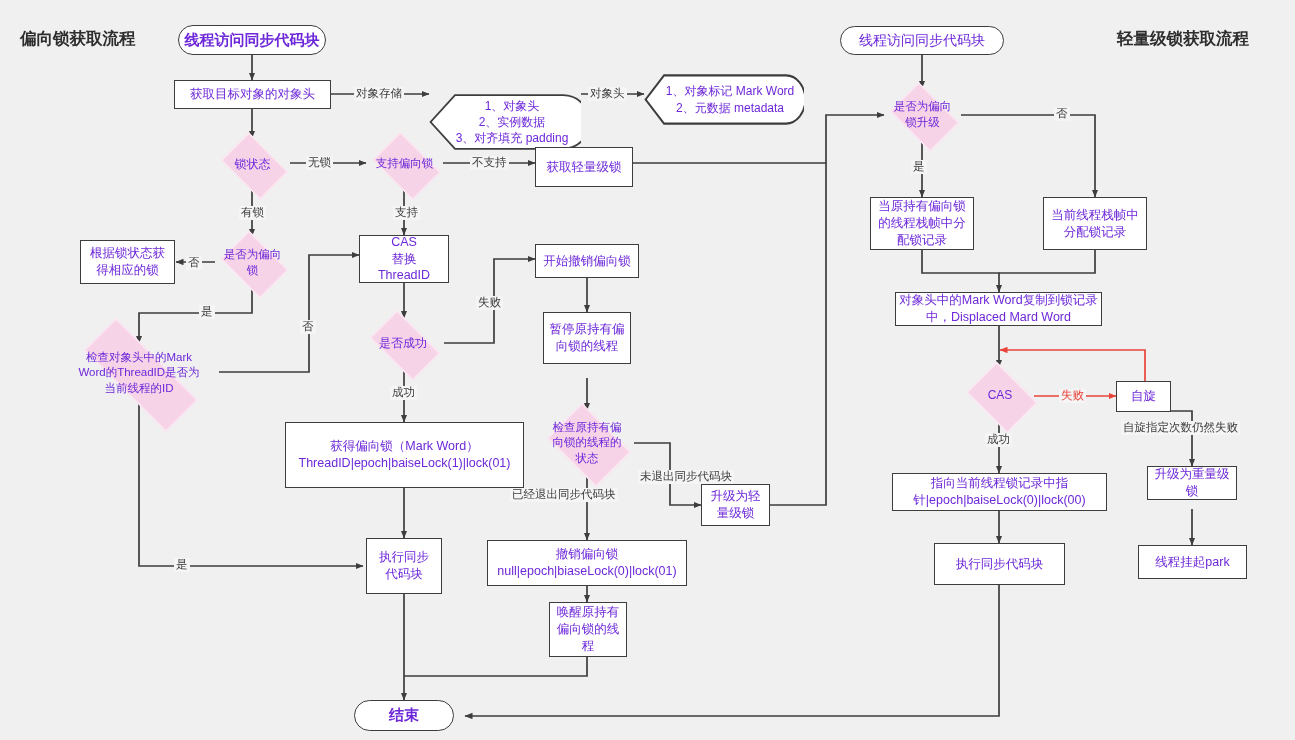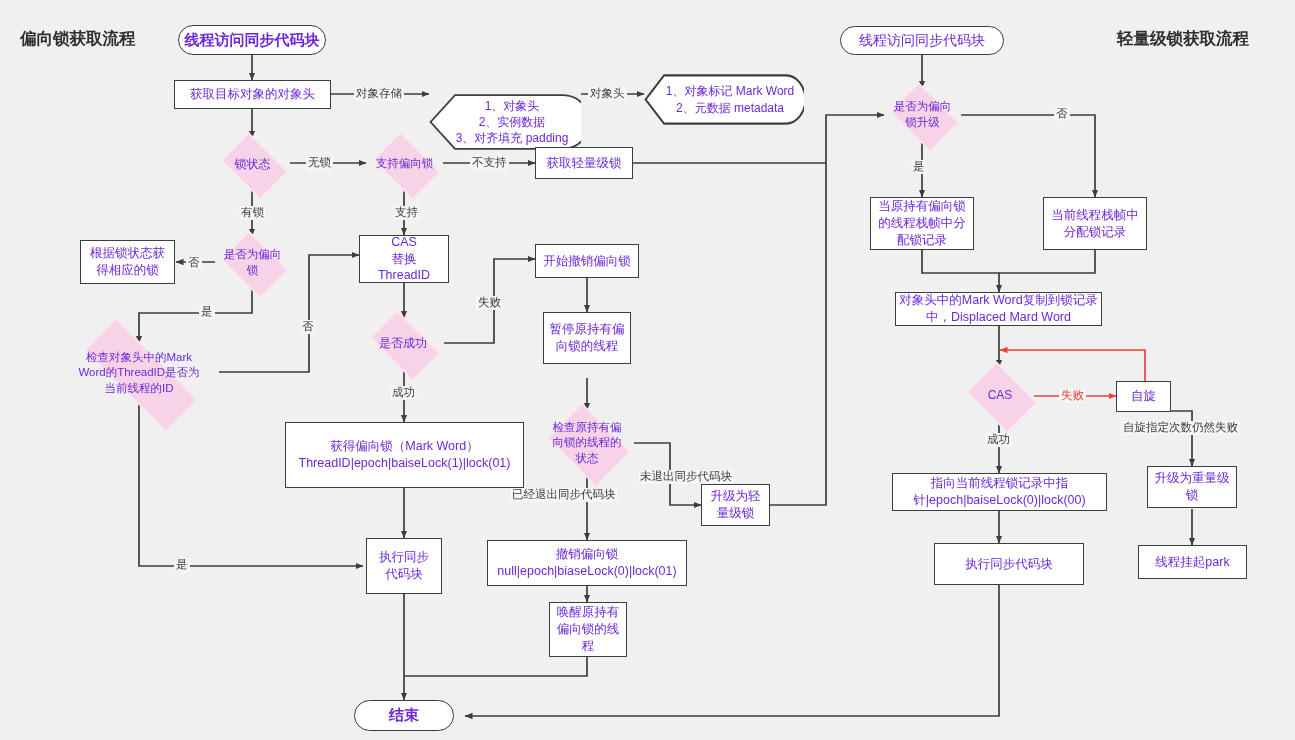--- a/index.html
+++ b/index.html
@@ -159,21 +159,21 @@
   <div class="node dec" style="left:211px;top:138px;width:75px;height:52px;">
     <span class="dshape"></span>
     <span class="dlabel" style="white-space:pre-line;font-size:12px;">锁状态</span>
   </div>
 
   <div class="node dec" style="left:362px;top:138px;width:77px;height:52px;">
     <span class="dshape"></span>
     <span class="dlabel" style="white-space:pre-line;font-size:11.5px;">支持偏向锁</span>
   </div>
 
-  <div class="node proc" style="left:531px;top:147px;width:98px;height:32px;">获取轻量级锁</div>
+  <div class="node proc" style="left:531px;top:147px;width:98px;height:40px;">获取轻量级锁</div>
 
   <div class="node dec" style="left:211px;top:236px;width:75px;height:53px;">
     <span class="dshape"></span>
     <span class="dlabel" style="white-space:pre-line;font-size:11.5px;">是否为偏向
 锁</span>
   </div>
 
   <div class="node proc" style="left:76px;top:240px;width:95px;height:44px;white-space:pre-line;">根据锁状态获
 得相应的锁</div>
 
@@ -244,23 +244,23 @@
   <div class="node dec" style="left:957px;top:367px;width:78px;height:57px;">
     <span class="dshape"></span>
     <span class="dlabel" style="font-size:12px;">CAS</span>
   </div>
 
   <div class="node proc" style="left:1112px;top:381px;width:55px;height:31px;">自旋</div>
 
   <div class="node proc" style="left:888px;top:473px;width:215px;height:38px;white-space:pre-line;">指向当前线程锁记录中指
 针|epoch|baiseLock(0)|lock(00)</div>
 
-  <div class="node proc" style="left:930px;top:543px;width:150px;height:42px;">执行同步代码块</div>
-
-  <div class="node proc" style="left:1143px;top:466px;width:90px;height:42px;white-space:pre-line;">升级为重量级
+  <div class="node proc" style="left:930px;top:543px;width:131px;height:42px;">执行同步代码块</div>
+
+  <div class="node proc" style="left:1143px;top:466px;width:90px;height:34px;white-space:pre-line;">升级为重量级
 锁</div>
 
   <div class="node proc" style="left:1134px;top:545px;width:109px;height:34px;">线程挂起park</div>
 
   <div class="elabel" style="left:350px;top:87px;">对象存储</div>
   <div class="elabel" style="left:584px;top:87px;">对象头</div>
   <div class="elabel" style="left:302px;top:156px;">无锁</div>
   <div class="elabel" style="left:466px;top:156px;">不支持</div>
   <div class="elabel" style="left:235px;top:206px;">有锁</div>
   <div class="elabel" style="left:389px;top:206px;">支持</div>

